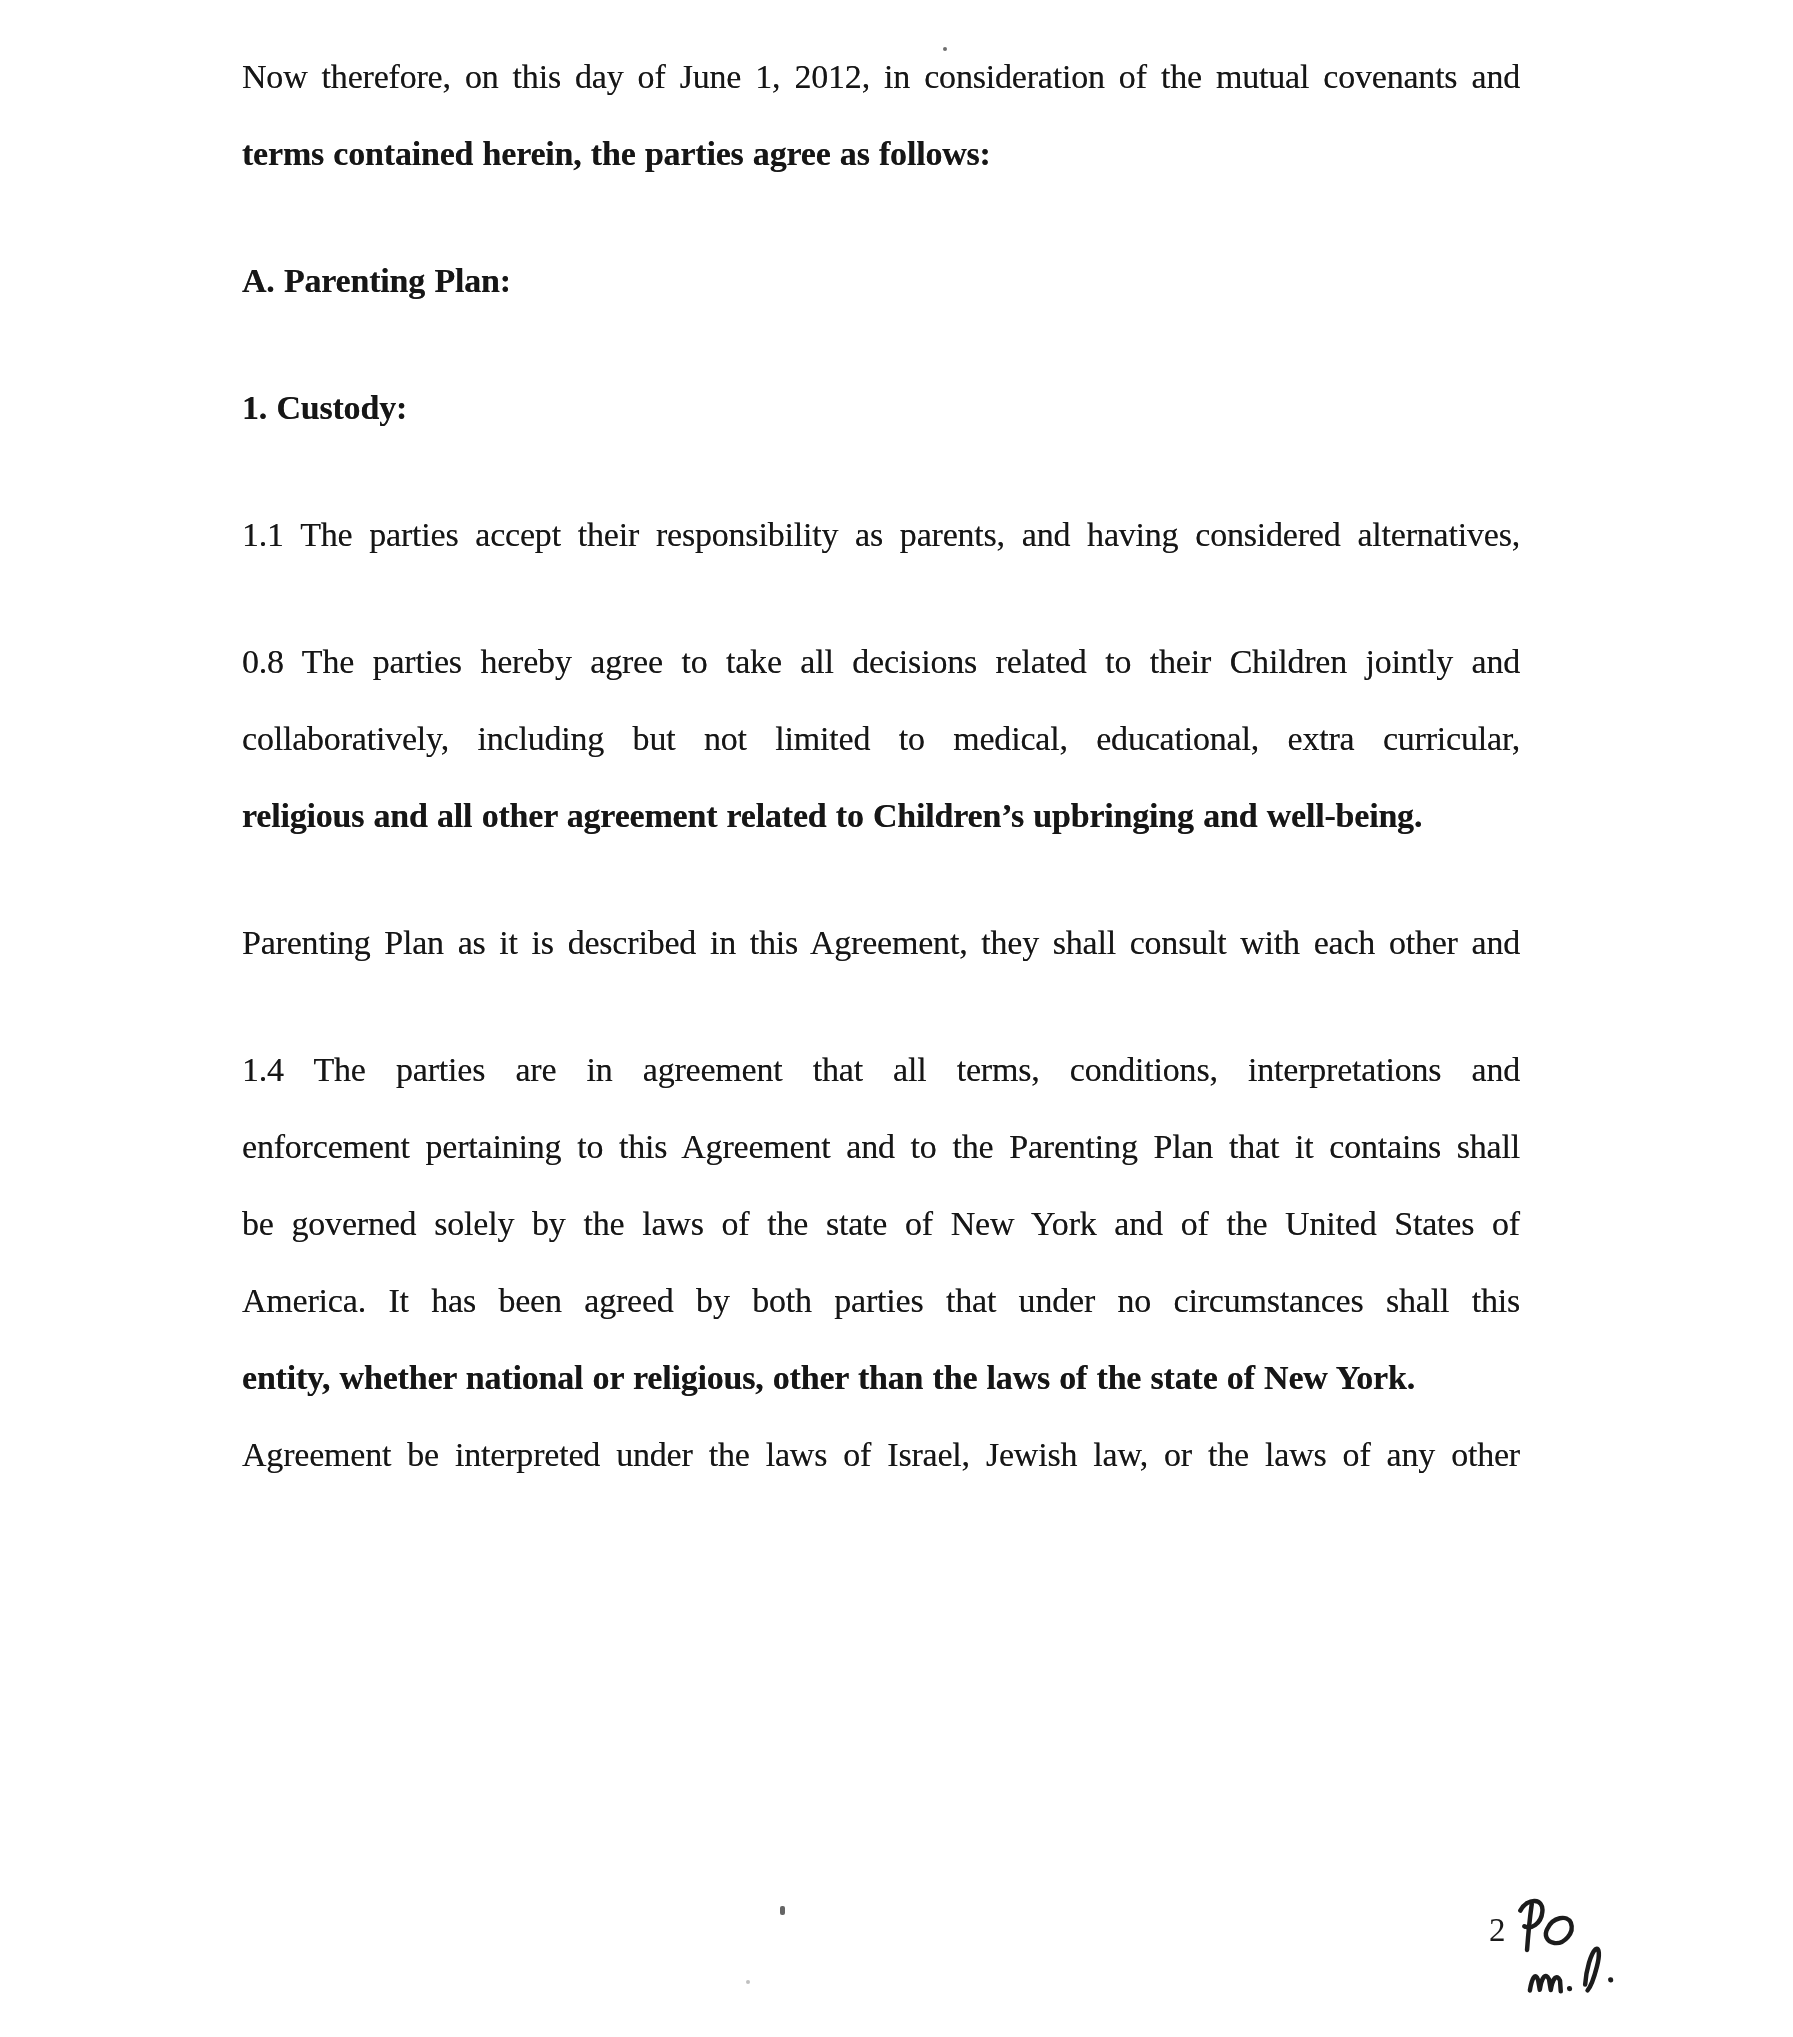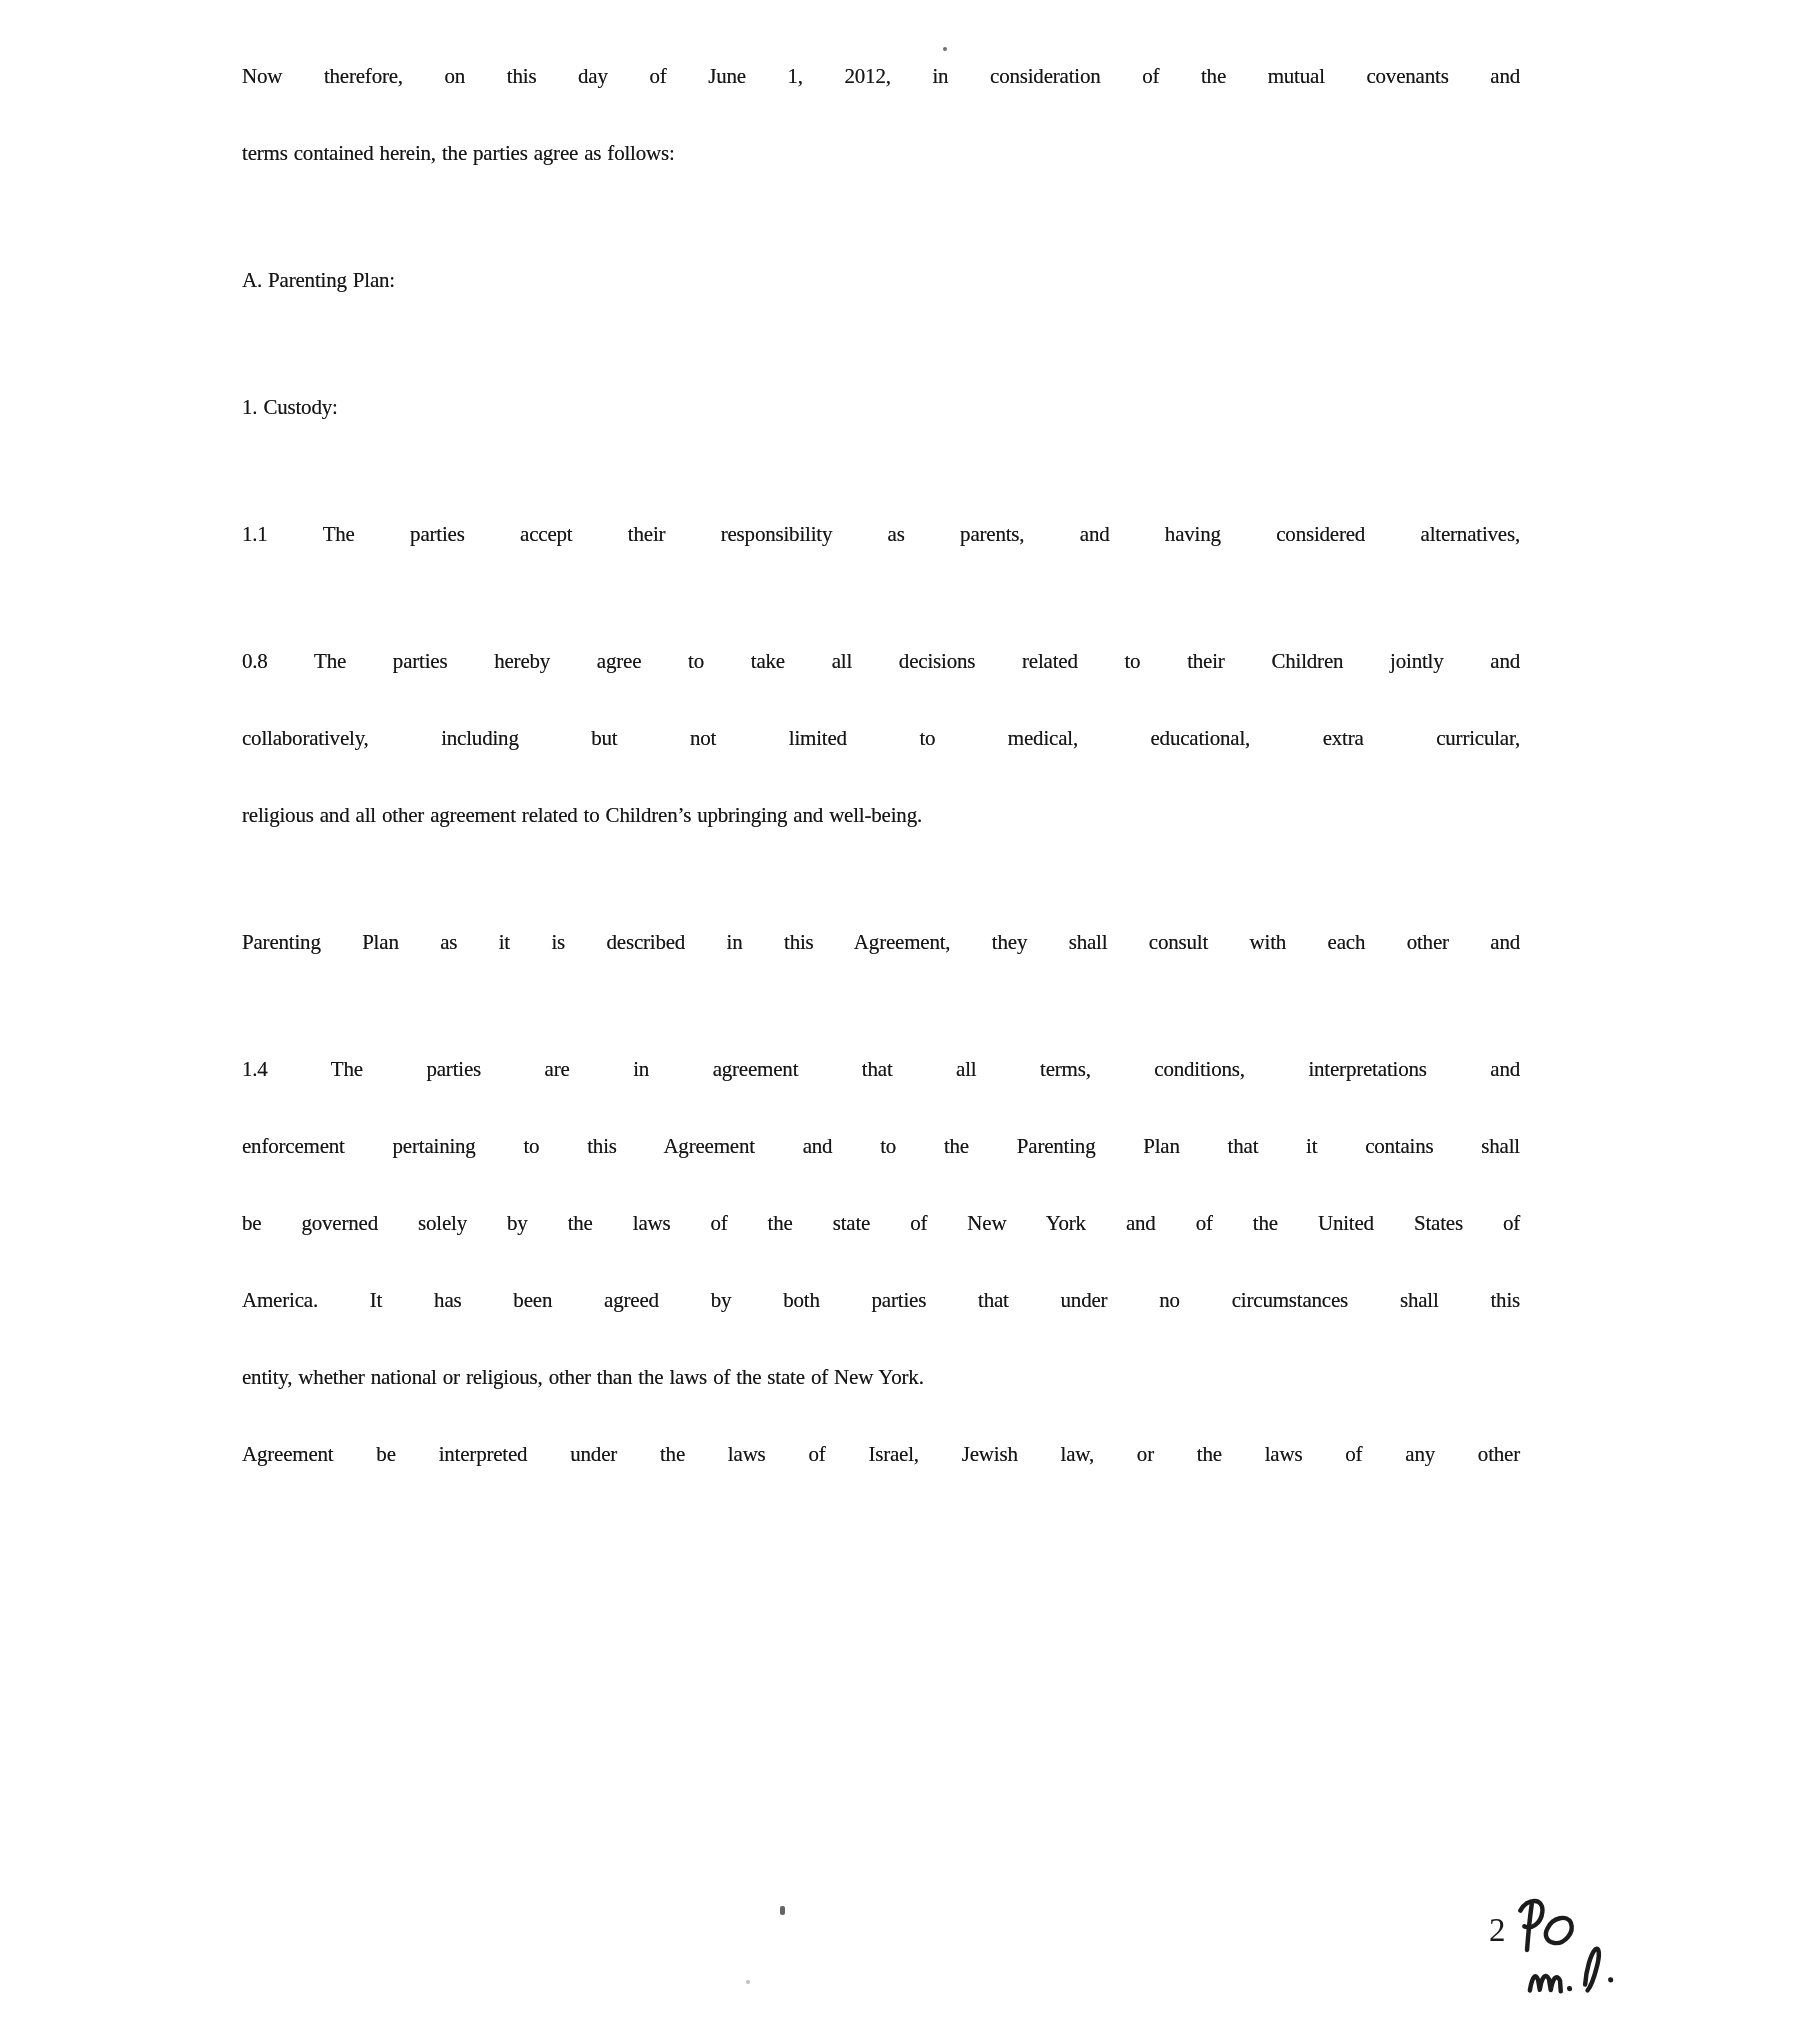--- a/index.html
+++ b/index.html
@@ -13,34 +13,35 @@
     font-family: "Liberation Serif", serif;
     color: #161616;
   }
   .content {
     position: absolute;
     left: 242px;
     top: 38px;
     width: 1278px;
   }
   .para {
-    font-size: 21px;
+    font-size: 34px;
     line-height: 77px;
     letter-spacing: -0.2px;
     margin-bottom: 50px;
     word-spacing: 1px;
   }
   .line {
     text-align: justify;
     text-align-last: justify;
     white-space: normal;
   }
   .line.left {
     text-align: center;
     text-align-last: left;
+    font-weight: bold;
   }
   
   .para .line { text-shadow: 0 0 0.4px rgba(0,0,0,0.55); }
 
   .page-num {
     position: absolute;
     left: 1489px;
     top: 1912px;
     font-size: 33px;
     color: #1a1a1a;

